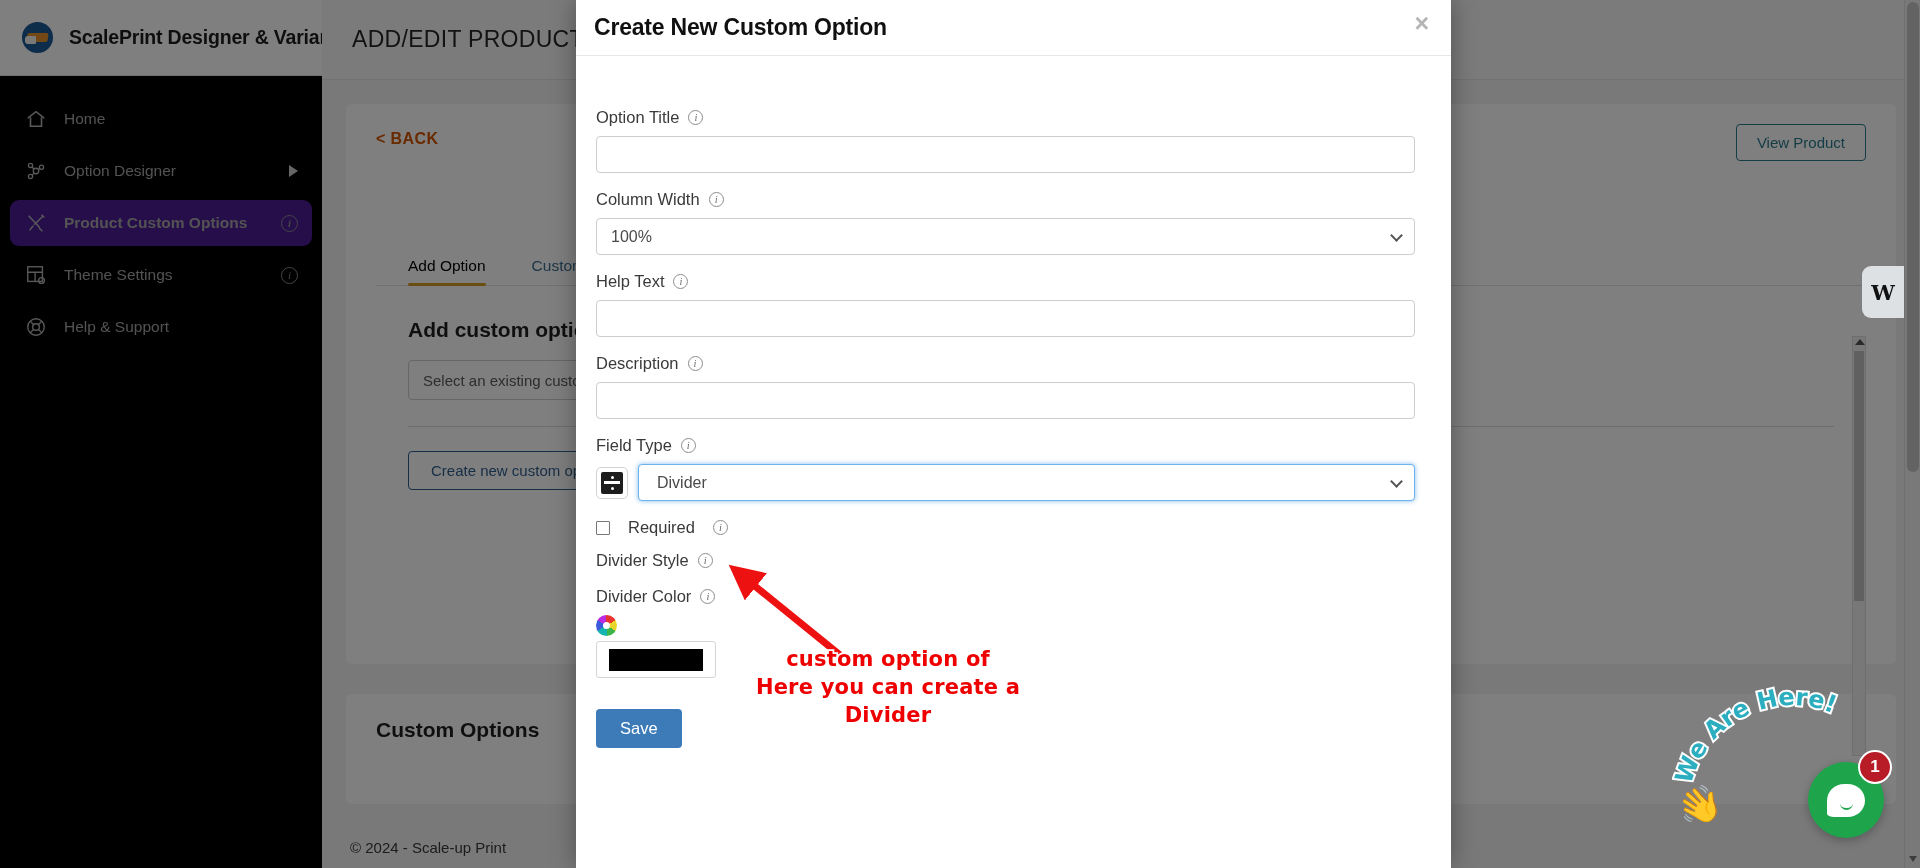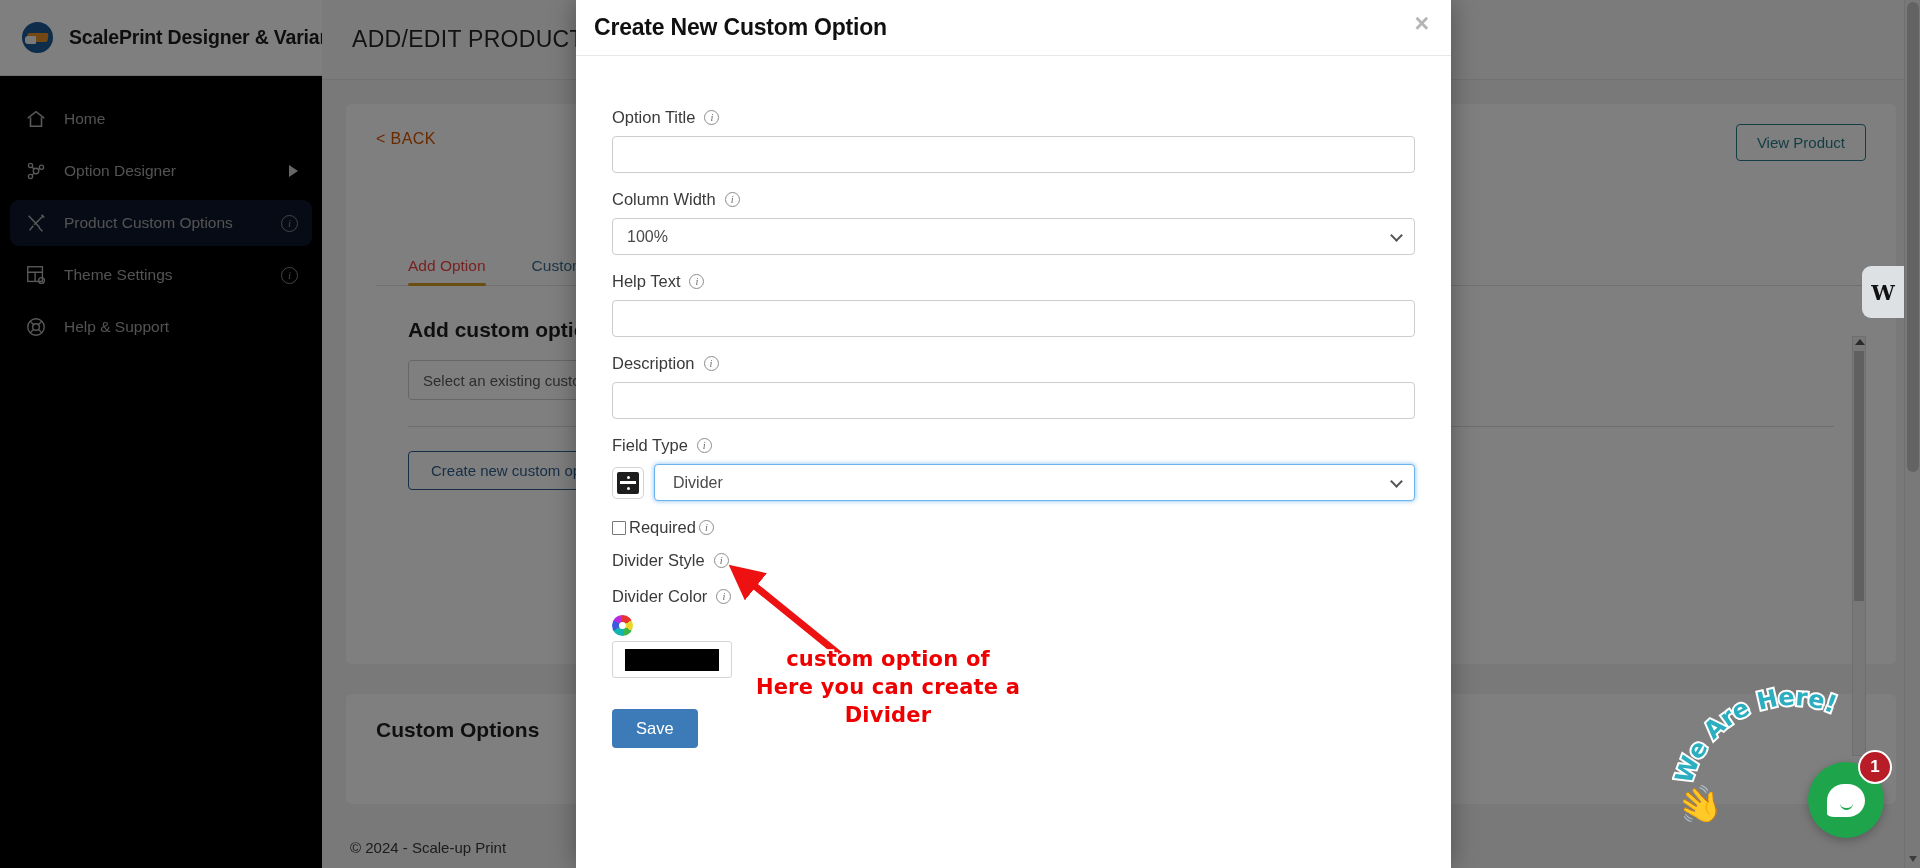--- a/index.html
+++ b/index.html
@@ -75,21 +75,21 @@
     line-height: 20px; text-decoration: none;
   }
   .nav-list { padding-top: 14px; }
   .nav-item {
     display: flex; align-items: center;
     height: 46px; margin: 6px 10px;
     padding: 0 14px; border-radius: 9px;
     color: #a6a6a6; font-size: 15.5px;
     cursor: pointer; position: relative;
   }
-  .nav-item.active { background: #0f172a; }
+  .nav-item.active { background: #4c1d95; font-weight: bold; }
   .nav-ico {
     width: 24px; height: 24px; margin-right: 16px;
     flex: none; display: flex; align-items: center; justify-content: center;
     color: #b3b3b3;
   }
   .nav-label { flex: 1; white-space: nowrap; }
   .nav-info {
     width: 17px; height: 17px; border-radius: 50%;
     border: 1.3px solid #8a8a8a; color: #8a8a8a;
     font-size: 11px; font-style: italic;
@@ -121,21 +121,21 @@
   }
   .content-card {
     margin: 24px 24px 0 24px;
     background: #ffffff;
     border-radius: 6px;
     min-height: 560px;
     padding: 26px 30px 30px 30px;
     position: relative;
   }
   .back-link {
-    font-size: 16px; font-weight: normal; color: #d35400;
+    font-size: 16px; font-weight: bold; color: #d35400;
     text-decoration: none; letter-spacing: 0.4px; margin-top: 28px;
   }
   .view-product-btn {
     position: absolute; right: 30px; top: 20px;
     border: 1px solid #2b7a8c; color: #2b7a8c;
     background: transparent;
     padding: 9px 20px; border-radius: 4px;
     font-size: 15px; cursor: pointer;
   }
   .product-title {
@@ -144,21 +144,21 @@
   }
   .tabs-row {
     display: flex; gap: 46px; margin-top: 22px;
     border-bottom: 1px solid #e0e0e0;
     padding-left: 32px;
   }
   .tab {
     font-size: 15.5px; color: #3b6e8f; padding-bottom: 10px;
     cursor: pointer; position: relative;
   }
-  .tab.active { color: #ef4444; }
+  .tab.active { color: #000000; }
   .tab.active::after {
     content: ""; position: absolute; left: 0; right: 0; bottom: -1px;
     height: 3px; background: #d49a20; border-radius: 2px;
   }
   .section-head {
     margin-top: 32px; padding-left: 32px;
     font-size: 21px; font-weight: bold; color: #1f1f1f;
   }
   .sel-existing {
     margin: 18px 0 0 32px;
@@ -246,21 +246,21 @@
   }
   .modal-title {
     font-size: 23px; font-weight: bold; color: #101010;
     letter-spacing: -0.2px;
   }
   .modal-close {
     position: absolute; right: 22px; top: 11px;
     font-size: 25px; color: #b5b5b5; cursor: pointer;
     line-height: 1; font-weight: bold;
   }
-  .modal-body { padding: 52px 36px 0 36px; }
+  .modal-body { padding: 52px 36px 0 20px; }
 
   .fld { margin-bottom: 17px; }
   .fld-label {
     display: flex; align-items: center; gap: 9px;
     font-size: 16.5px; color: #3a3a3a; margin-bottom: 9px;
   }
   .info-i {
     width: 15px; height: 15px; border-radius: 50%;
     border: 1.2px solid #8d8d8d; color: #6d6d6d;
     display: inline-flex; align-items: center; justify-content: center;
@@ -315,21 +315,21 @@
   .ftype-select {
     width: 100%; height: 37px;
     border: 1px solid #6cb2ee; border-radius: 4px;
     box-shadow: 0 0 5px rgba(108,178,238,0.85);
     background: #fff; font-size: 16px; color: #4a4a4a;
     padding: 0 34px 0 18px; outline: none; appearance: none;
     font-family: "Liberation Sans", sans-serif; cursor: pointer;
     display: flex; align-items: center;
   }
   .check-row {
-    display: flex; align-items: center; gap: 3px;
+    display: flex; align-items: center; gap: 18px;
     margin: 14px 0 14px 0;
   }
   .cbox {
     width: 14px; height: 14px; border: 1px solid #777;
     background: #fff; border-radius: 1px; flex: none; cursor: pointer;
   }
   .check-label { font-size: 16.5px; color: #3a3a3a; }
 
   .color-swatch-wrap {
     width: 120px; height: 37px;

